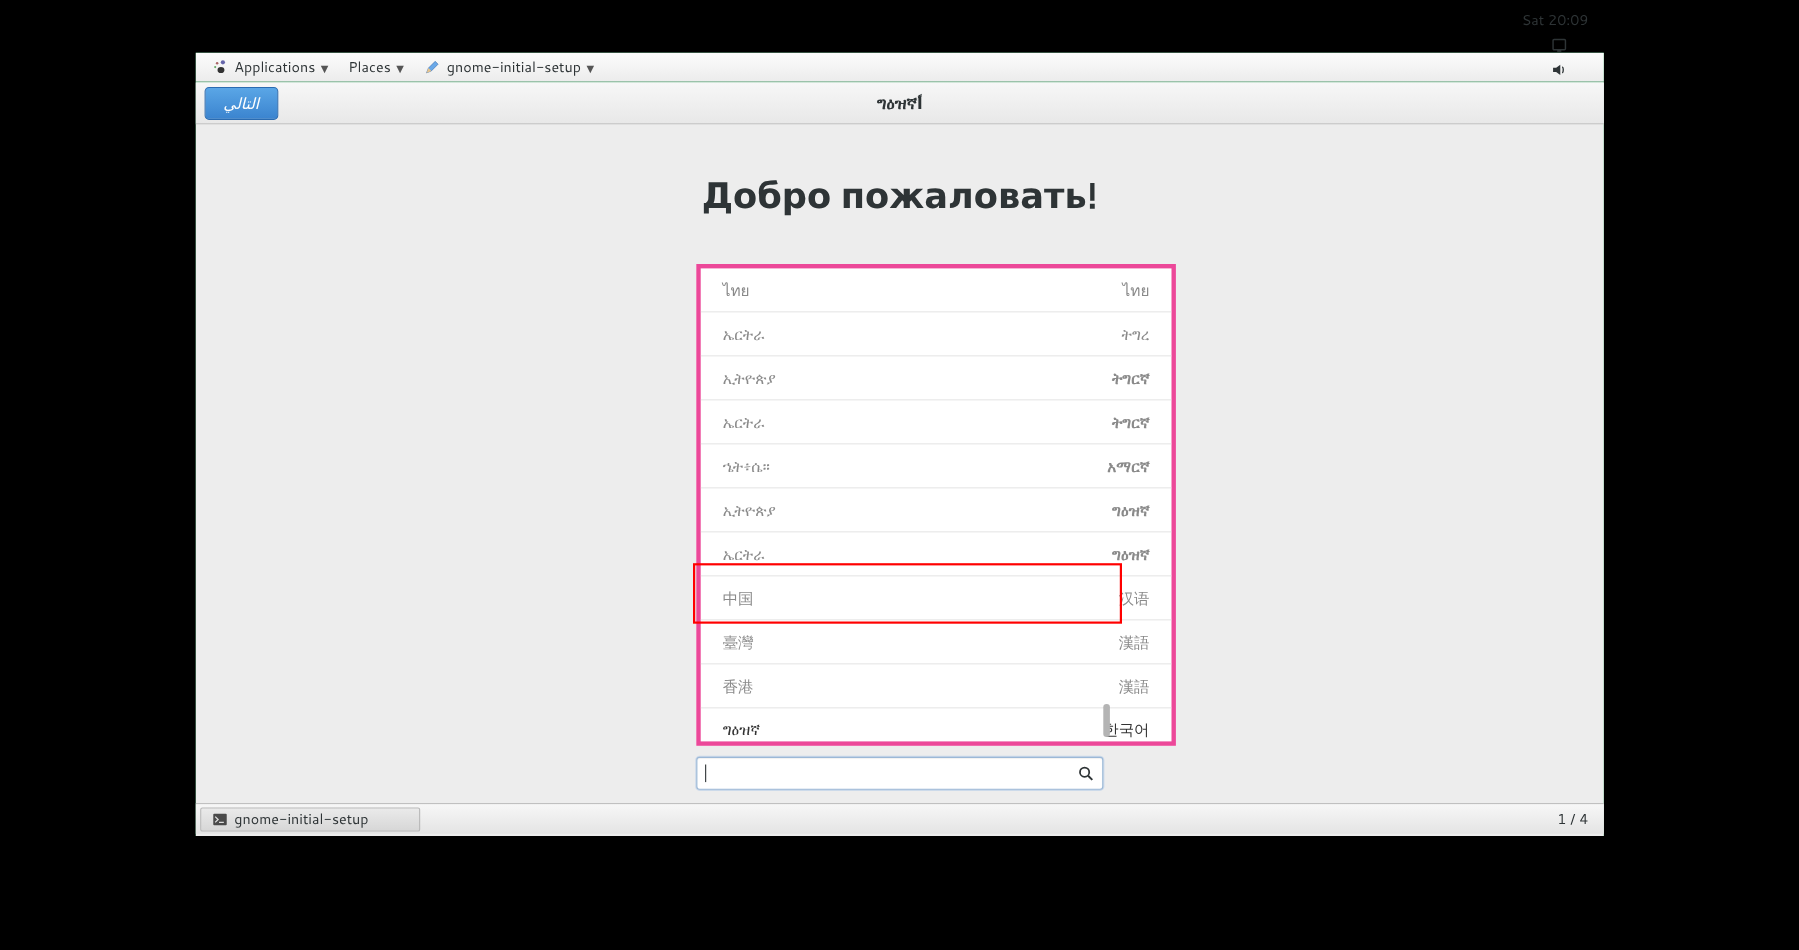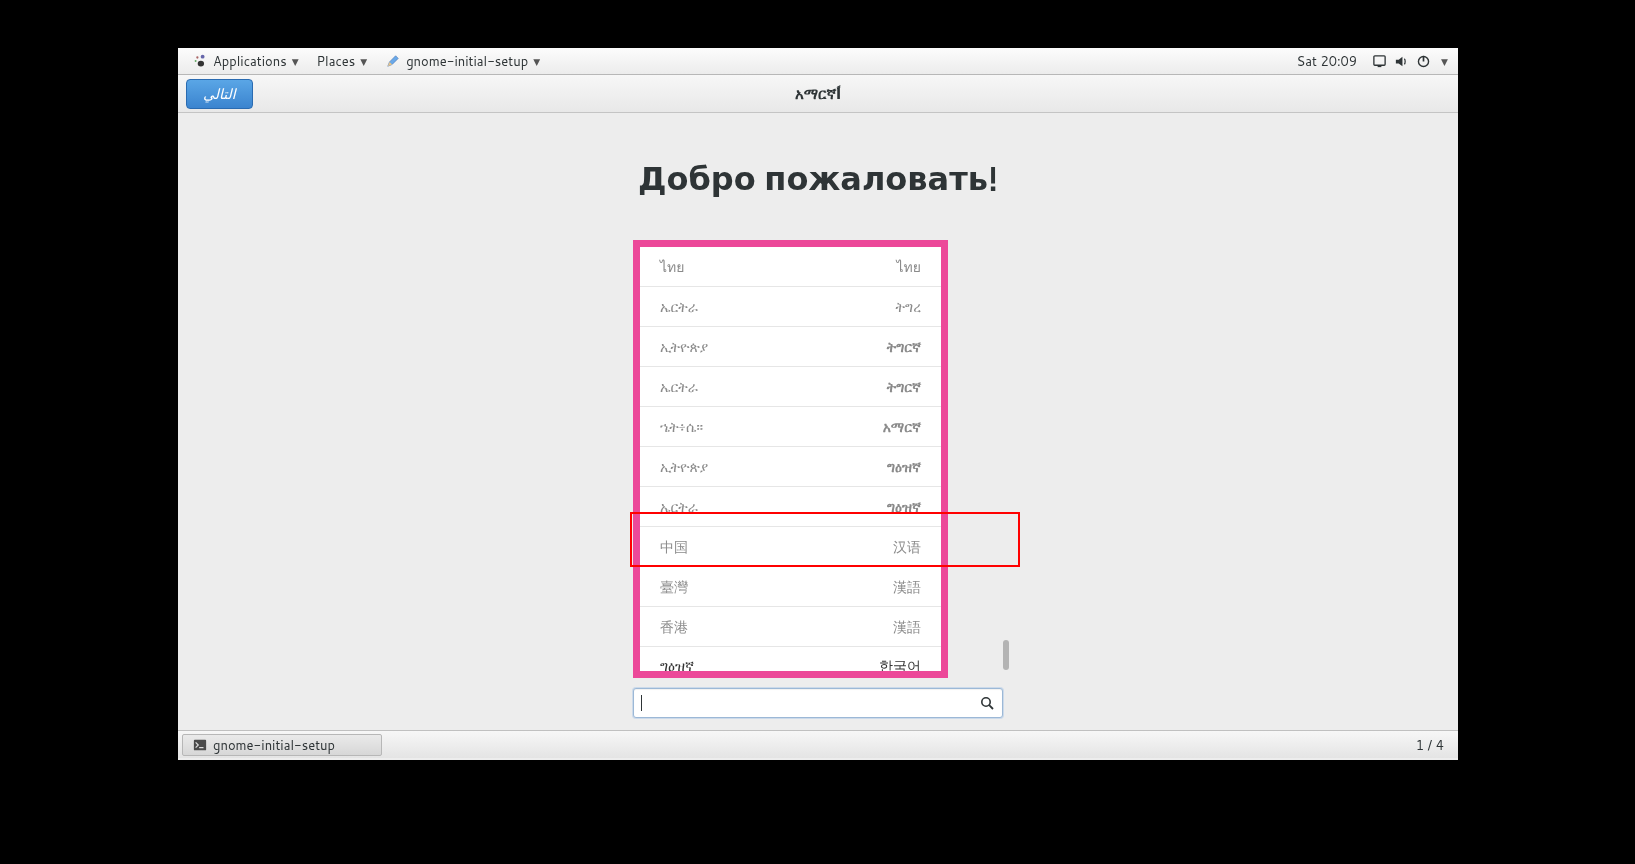--- a/index.html
+++ b/index.html
@@ -34,21 +34,21 @@
   .panel-item {
     display: flex;
     align-items: center;
     gap: 5px;
     padding: 3px 8px;
     border-radius: 3px;
     white-space: nowrap;
   }
   .panel-item .caret { font-size: 9px; color: #555; }
   .panel-spacer { flex: 1; }
-  .panel-right { display: flex; align-items: center; gap: 6px; }
+  .panel-right { display: flex; align-items: center; gap: 6px; flex-direction: column; }
   .panel-right .icon { width: 16px; height: 16px; display:flex; align-items:center; justify-content:center; color:#333; }
   .gnome-foot {
     width: 16px; height: 16px;
     display:flex; align-items:center; justify-content:center;
   }
   .pencil-icon {
     width: 16px; height: 16px;
     display:flex; align-items:center; justify-content:center;
   }
 
@@ -102,23 +102,23 @@
     font-size: 32px;
     font-weight: bold;
     color: #2e3436;
     margin-bottom: 40px;
   }
   .list-container {
     position: relative;
     width: 370px;
   }
   .list-frame {
-    border: 7px solid #ec4899;
+    border: 4px solid #ec4899;
     background: #fff;
-    width: 315px;
+    width: 436px;
     height: 438px;
     position: relative;
     overflow: hidden;
   }
   .list-scroll {
     width: 100%;
     height: 100%;
     overflow: hidden;
   }
   .list-rows {}
@@ -284,21 +284,21 @@
             <line x1="8" y1="2" x2="8" y2="8" stroke="#2e3436" stroke-width="1.8"></line>
           </svg>
       </span>
       <span class="caret" style="font-size:9px;color:#555;margin:0 4px;">▼</span>
     </div>
   </div>
 
   <div class="window">
     <div class="headerbar">
       <button class="next-btn">التالي</button>
-      <div class="headerbar-title">አማርኛًا</div>
+      <div class="headerbar-title">ግዕዝኛًا</div>
     </div>
     <div class="content">
       <div class="welcome-title">Добро пожаловать!</div>
 
       <div class="list-container">
         <div class="list-frame">
           <div class="list-scroll">
             <div class="list-rows" id="list-rows">
                 <div class="list-row">
                   <span class="country">ไทย</span>

